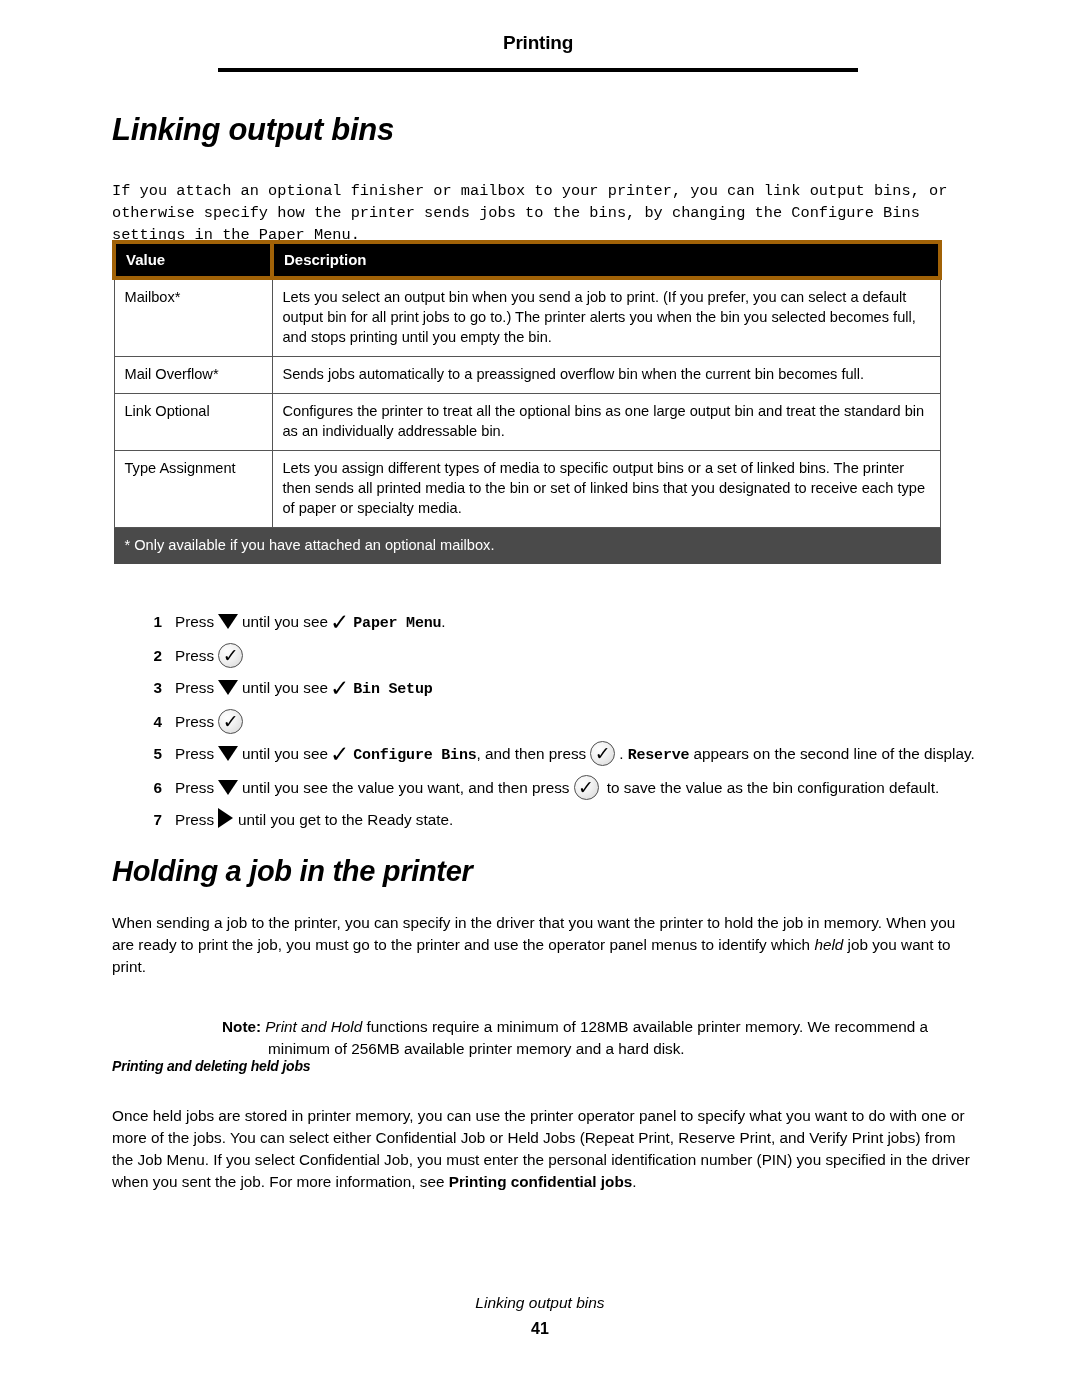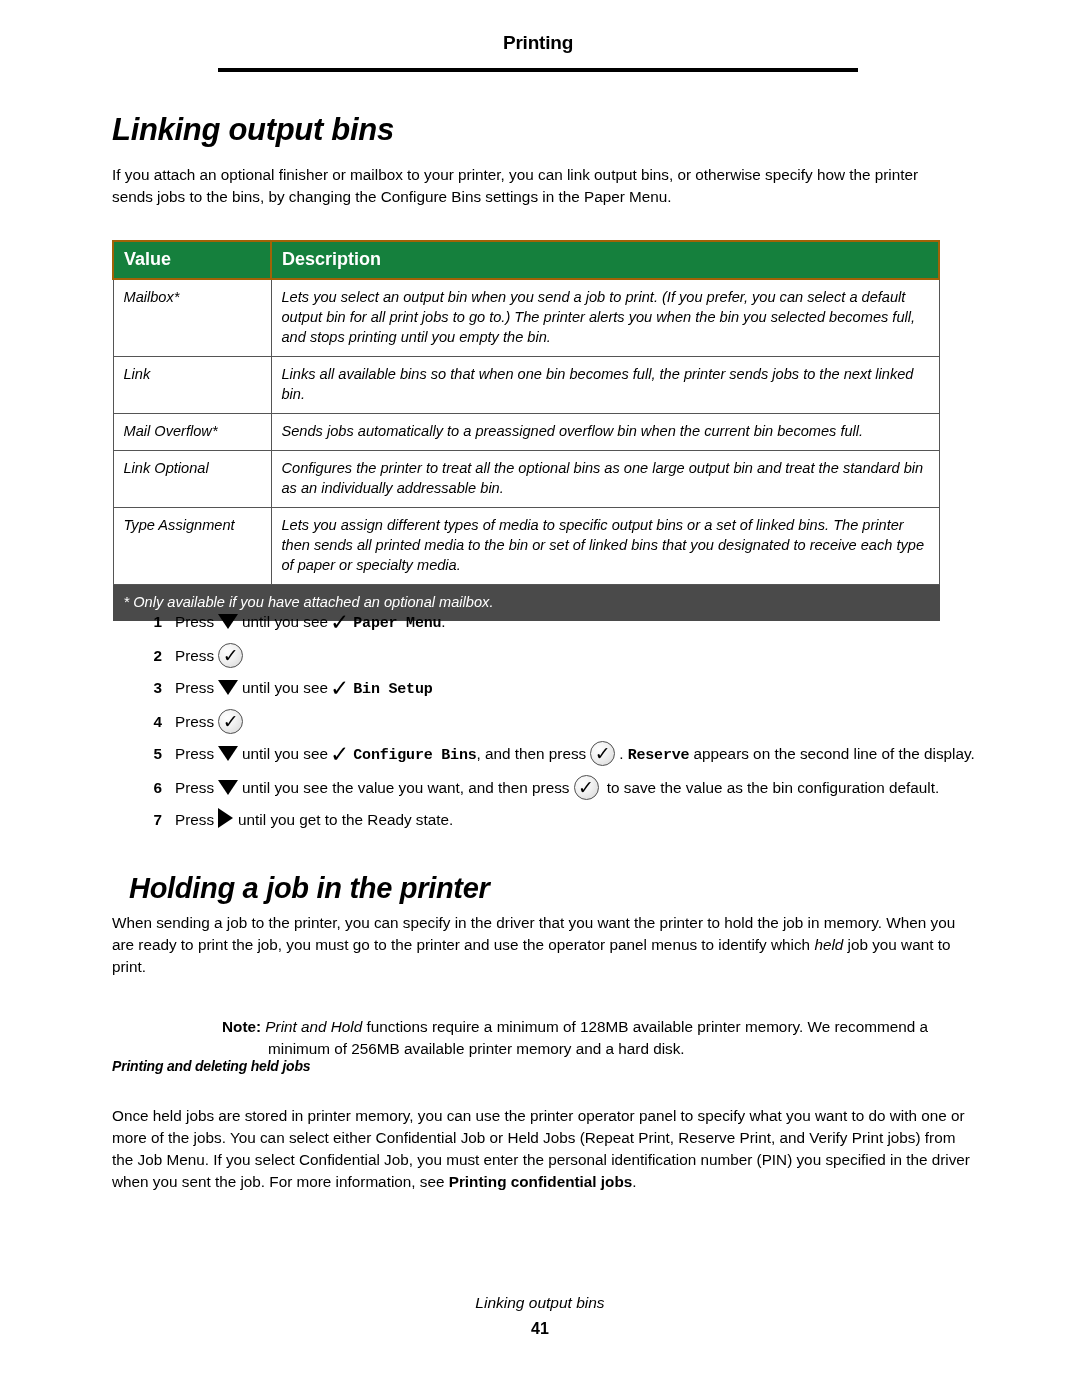--- a/index.html
+++ b/index.html
@@ -51,21 +51,21 @@
     margin: 0;
     font-size: 31px;
     font-weight: bold;
     font-style: italic;
     letter-spacing: -0.3px;
   }
   h1.section-title-2 {
     position: absolute;
     left: 112px;
     top: 855px;
-    margin: 17px;
+    margin: 0;
     font-size: 29px;
     font-weight: bold;
     font-style: italic;
     letter-spacing: -0.3px;
   }
   h2.sub-title {
     position: absolute;
     left: 112px;
     top: 1058px;
     margin: 0;
@@ -77,22 +77,23 @@
 
   
   .body-text {
     position: absolute;
     font-size: 15.3px;
     line-height: 22px;
     color: #000;
   }
   #intro-paragraph {
     left: 112px;
-    top: 164px;
+    top: 180px;
     width: 840px;
+    font-family: Liberation Mono, monospace;
   }
   #holding-paragraph {
     left: 112px;
     top: 912px;
     width: 852px;
   }
   #note-block {
     left: 222px;
     top: 988px;
     width: 742px;
@@ -123,37 +124,36 @@
     left: 112px;
     top: 240px;
     width: 826px;
     border-collapse: collapse;
     table-layout: fixed;
     font-size: 14.6px;
   }
   .bins-table col.c1 { width: 158px; }
   .bins-table col.c2 { width: 668px; }
   .bins-table th {
-    background: #15803d;
+    background: #000000;
     color: #ffffff;
     text-align: left;
     font-weight: bold;
-    font-size: 18px;
+    font-size: 15px;
     padding: 7px 10px 8px 10px;
-    border: 2px solid #a16207;
+    border: 4px solid #a16207;
     vertical-align: middle;
   }
   .bins-table th.th-value { border-right: 1px solid #ffffff; }
   .bins-table td {
     border: 1px solid #555555;
     padding: 7px 10px 9px 10px;
     vertical-align: top;
     line-height: 20px;
     background: #ffffff;
-    font-style: italic;
   }
   .bins-table td.val-cell { white-space: nowrap; }
   .bins-table tr.footnote-row td {
     background: #4a4a4a;
     color: #ffffff;
     border: 1px solid #4a4a4a;
     padding: 7px 14px 8px 10px;
   }
 
   
@@ -285,24 +285,20 @@
         <th class="th-value">Value</th>
         <th>Description</th>
       </tr>
     </thead>
     <tbody>
       <tr>
         <td class="val-cell">Mailbox*</td>
         <td>Lets you select an output bin when you send a job to print. (If you prefer, you can select a default output bin for all print jobs to go to.) The printer alerts you when the bin you selected becomes full, and stops printing until you empty the bin.</td>
       </tr>
       <tr>
-        <td class="val-cell">Link</td>
-        <td>Links all available bins so that when one bin becomes full, the printer sends jobs to the next linked bin.</td>
-      </tr>
-      <tr>
         <td class="val-cell">Mail Overflow*</td>
         <td>Sends jobs automatically to a preassigned overflow bin when the current bin becomes full.</td>
       </tr>
       <tr>
         <td class="val-cell">Link Optional</td>
         <td>Configures the printer to treat all the optional bins as one large output bin and treat the standard bin as an individually addressable bin.</td>
       </tr>
       <tr>
         <td class="val-cell">Type Assignment</td>
         <td>Lets you assign different types of media to specific output bins or a set of linked bins. The printer then sends all printed media to the bin or set of linked bins that you designated to receive each type of paper or specialty media.</td>

